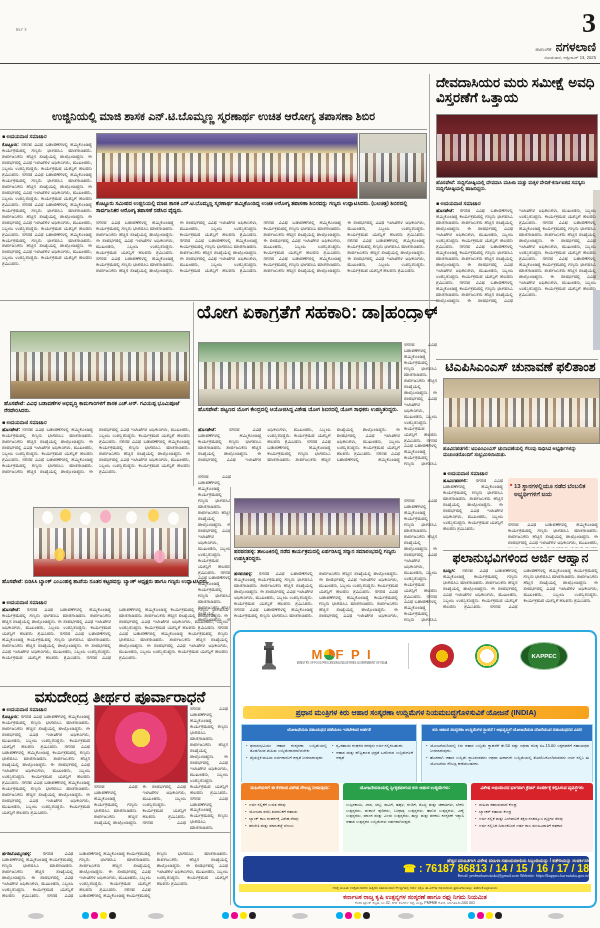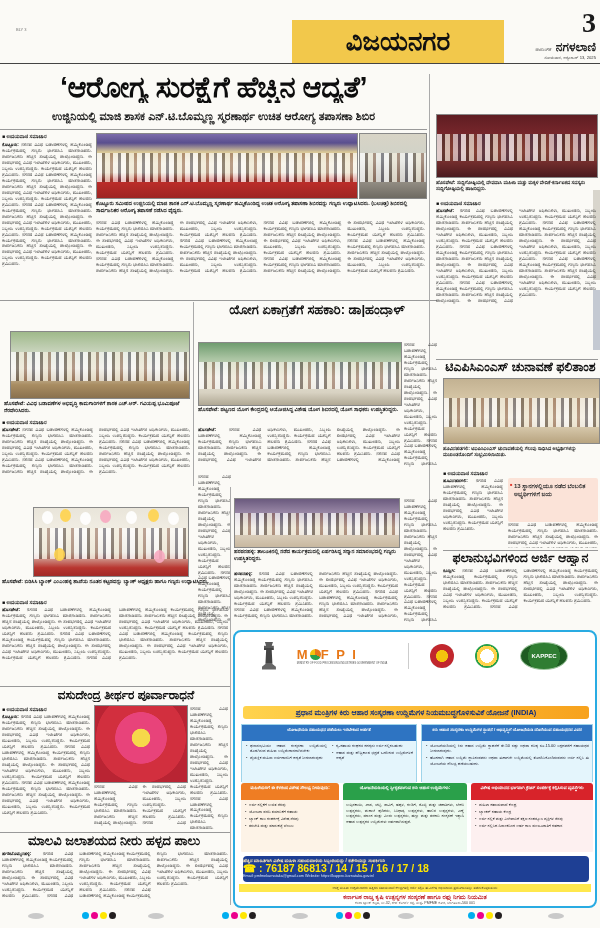--- a/index.html
+++ b/index.html
@@ -32,39 +32,39 @@
   .ph-idol{background:radial-gradient(circle at 50% 42%,#f6d84a 0 14%,#e8437a 15% 40%,#d22f3e 41% 70%,#b92433 71% 100%);}
   .balloon{position:absolute;width:11px;height:13px;border-radius:50%;opacity:.9;}
   .pinkbox{position:absolute;background:#fbe3d8;border-radius:2px;padding:4px 4px 2px 6px;overflow:hidden;}
   .pinkbox .t{font-size:6px;font-weight:bold;color:#333;line-height:1.35;}
   .pinkbox::before{content:"■";position:absolute;left:2px;top:4px;font-size:4px;color:#e03a2f;}
   
   .ad{position:absolute;left:233px;top:630px;width:364px;height:278px;background:#ffffff;border:2px solid #29abe2;border-radius:8px;box-sizing:border-box;overflow:hidden;}
   .ad-logos{position:absolute;left:6px;top:5px;right:6px;height:37px;display:flex;align-items:center;justify-content:space-evenly;}
   .logo-sep{width:1px;height:26px;background:#ccc;}
   .emblem{width:14px;height:28px;background:linear-gradient(180deg,#5a5a5a 0 20%,#444 20% 75%,#666 75% 100%);clip-path:polygon(20% 0,80% 0,70% 15%,85% 15%,85% 30%,70% 30%,75% 80%,100% 90%,100% 100%,0 100%,0 90%,25% 80%,30% 30%,15% 30%,15% 15%,30% 15%);}
-  .mofpi{line-height:1;}
+  .mofpi{text-align:center;line-height:1;}
   .mofpi .big{font-size:13px;font-weight:bold;color:#e87817;letter-spacing:2px;}
   .mofpi .ring{display:inline-block;width:11px;height:11px;border-radius:50%;background:conic-gradient(#e87817 0 120deg,#2aa04a 120deg 260deg,#f4c20d 260deg 360deg);vertical-align:-1px;}
   .mofpi .cap2{font-size:2.6px;color:#555;margin-top:1px;}
   .ka-emblem{width:24px;height:24px;border-radius:50%;background:radial-gradient(circle,#f4c20d 0 35%,#c1272d 36% 70%,#8a1c20 71% 100%);}
   .pmfme-logo{width:24px;height:24px;border-radius:50%;background:radial-gradient(circle,#fff 0 40%,#ffd34d 41% 60%,#2aa04a 61% 100%);}
   .kappec{width:46px;height:26px;border-radius:50%;background:radial-gradient(circle,#2f7d32 0 60%,#1e5c22 61% 100%);border:1.5px solid #9bc49b;color:#fff;font-size:6px;font-weight:bold;display:flex;align-items:center;justify-content:center;}
   .ad-title{position:absolute;left:12px;top:45px;width:338px;height:25px;background:#1e3f94;border-radius:13px;color:#fff;font-weight:bold;font-size:13px;display:flex;align-items:center;justify-content:center;white-space:nowrap;overflow:hidden;}
   .ad-sub{position:absolute;left:8px;top:74px;width:346px;height:13px;background:linear-gradient(90deg,#ffd34d,#f7a21d);border-radius:3px;color:#122d7a;font-weight:bold;font-size:7.5px;display:flex;align-items:center;justify-content:center;white-space:nowrap;overflow:hidden;}
   .bluecol{position:absolute;top:92px;height:58px;border:0.5px solid #9fd4ea;box-sizing:border-box;}
   .bluecol .bh{background:#2e74c2;color:#fff;font-size:4.4px;font-weight:bold;text-align:center;line-height:1.3;padding:2px 3px;height:12px;overflow:hidden;}
   .bluecol .bb{background:#e4f5fc;font-size:4px;line-height:1.35;color:#223;padding:2px 3px;height:38px;overflow:hidden;text-align:justify;}
   .cbox{position:absolute;top:151px;height:70px;border-radius:3px;overflow:hidden;box-sizing:border-box;}
   .cbox .ch{color:#fff;font-size:4.5px;font-weight:bold;text-align:center;line-height:1.3;padding:2px 3px;height:13px;overflow:hidden;}
   .cbox .cb{font-size:4px;line-height:1.4;color:#222;padding:2px 3px;height:48px;overflow:hidden;text-align:justify;}
   .cbox ul,.bluecol ul{margin:0;padding-left:5px;}
   .cbox li,.bluecol li{list-style:none;position:relative;margin-bottom:1.5px;}
   .cbox li::before,.bluecol li::before{content:"•";position:absolute;left:-4px;color:#444;}
-  .ad-contact{position:absolute;left:8px;top:224px;width:346px;height:26px;background:#1e3f94;border-radius:4px;text-align:left;color:#fff;overflow:hidden;}
+  .ad-contact{position:absolute;left:8px;top:224px;width:346px;height:26px;background:#1e3f94;border-radius:4px;text-align:right;color:#fff;overflow:hidden;}
   .ad-contact .l1{font-size:4.6px;margin-top:2px;color:#ffe9b8;font-weight:bold;}
   .ad-contact .ph{font-size:10.5px;font-weight:bold;color:#ffe600;line-height:1.05;}
   .ad-contact .l3{font-size:3.8px;color:#cfe0ff;}
   .ad-strip{position:absolute;left:4px;top:252px;width:352px;height:8px;background:#ffe84d;font-size:3.6px;color:#222;display:flex;align-items:center;justify-content:center;overflow:hidden;white-space:nowrap;}
   .ad-org{position:absolute;left:4px;top:261px;width:352px;font-size:6.2px;font-weight:bold;color:#c1272d;text-align:center;white-space:nowrap;overflow:hidden;}
   .ad-addr{position:absolute;left:4px;top:269px;width:352px;font-size:3.6px;color:#444;text-align:center;white-space:nowrap;overflow:hidden;}
   
   .regrow{position:absolute;left:0;top:911px;width:600px;height:10px;}
   .regrow .grp{position:absolute;top:1px;display:flex;gap:2px;}
   .regrow i{display:block;width:7px;height:7px;border-radius:50%;}
@@ -74,68 +74,65 @@
 </style>
 </head>
 <body>
 
 <div class="page">
 
   <div class="abs" style="left:16px;top:27px;font-size:4px;color:#777;">BLY 3</div>
 
   <div class="hline" style="left:0;top:63px;width:600px;"></div>
 
-  <div class="abs" style="left:292px;top:20px;width:212px;height:43px;background:#f2c84b;display:flex;align-items:center;justify-content:center;">
-    <span style="font-size:26px;font-weight:bold;color:#111;">ವಿಜಯನಗರ</span>
-  </div>
 
   <div class="abs" style="left:498px;top:10px;width:98px;text-align:right;">
     <div style="font-size:28px;font-weight:bold;font-family:'Liberation Serif',serif;line-height:0.95;">3</div>
     <div style="white-space:nowrap;">
       <span style="font-size:4.5px;color:#333;">ದಾವಣಗೆರೆ</span>
       <span style="font-size:12px;font-weight:bold;">ನಗಳಲಾಣಿ</span>
     </div>
     <div style="font-size:4.2px;color:#333;">ಸೋಮವಾರ, ಅಕ್ಟೋಬರ್ 13, 2025</div>
   </div>
 
   <div class="sliver" style="left:593px;top:190px;width:7px;height:90px;"></div>
   <div class="sliver" style="left:593px;top:290px;width:7px;height:60px;background:#c4c9d2;"></div>
 
-  <div class="abs hl hl-main" style="left:0;top:72px;width:427px;">‘ಆರೋಗ್ಯ ಸುರಕ್ಷೆಗೆ ಹೆಚ್ಚಿನ ಆದ್ಯತೆ’</div>
   <div class="abs hl-sub" style="left:0;top:110px;width:427px;height:17px;">ಉಜ್ಜಿನಿಯಲ್ಲಿ ಮಾಜಿ ಶಾಸಕ ಎನ್.ಟಿ.ಬೊಮ್ಮಣ್ಣ ಸ್ಮರಣಾರ್ಥ ಉಚಿತ ಆರೋಗ್ಯ ತಪಾಸಣಾ ಶಿಬಿರ</div>
   <div class="hline thin" style="left:0;top:129px;width:427px;"></div>
 
   <div class="abs" style="left:2px;top:133px;width:90px;height:165px;">
     <div class="byline">■ ಉದಯವಾಣಿ ಸಮಾಚಾರ</div>
     <p class="greek" style="margin:2px 0 0;height:152px;"><span class="dl">ಕೊಟ್ಟೂರು:</span> <span>ನಗರದ ವಿವಿಧ ಬಡಾವಣೆಗಳಲ್ಲಿ ಹಮ್ಮಿಕೊಂಡಿದ್ದ ಕಾರ್ಯಕ್ರಮದಲ್ಲಿ ಗಣ್ಯರು ಭಾಗವಹಿಸಿ ಮಾತನಾಡಿದರು. ಸಾರ್ವಜನಿಕರು ಹೆಚ್ಚಿನ ಸಂಖ್ಯೆಯಲ್ಲಿ ಪಾಲ್ಗೊಂಡಿದ್ದರು. ಈ ಸಂದರ್ಭದಲ್ಲಿ ವಿವಿಧ ಇಲಾಖೆಗಳ ಅಧಿಕಾರಿಗಳು, ಮುಖಂಡರು, ಸಿಬ್ಬಂದಿ ಉಪಸ್ಥಿತರಿದ್ದರು. ಕಾರ್ಯಕ್ರಮದ ಯಶಸ್ಸಿಗೆ ಹಲವರು ಶ್ರಮಿಸಿದರು. ನಗರದ ವಿವಿಧ ಬಡಾವಣೆಗಳಲ್ಲಿ ಹಮ್ಮಿಕೊಂಡಿದ್ದ ಕಾರ್ಯಕ್ರಮದಲ್ಲಿ ಗಣ್ಯರು ಭಾಗವಹಿಸಿ ಮಾತನಾಡಿದರು. ಸಾರ್ವಜನಿಕರು ಹೆಚ್ಚಿನ ಸಂಖ್ಯೆಯಲ್ಲಿ ಪಾಲ್ಗೊಂಡಿದ್ದರು. ಈ ಸಂದರ್ಭದಲ್ಲಿ ವಿವಿಧ ಇಲಾಖೆಗಳ ಅಧಿಕಾರಿಗಳು, ಮುಖಂಡರು, ಸಿಬ್ಬಂದಿ ಉಪಸ್ಥಿತರಿದ್ದರು. ಕಾರ್ಯಕ್ರಮದ ಯಶಸ್ಸಿಗೆ ಹಲವರು ಶ್ರಮಿಸಿದರು. ನಗರದ ವಿವಿಧ ಬಡಾವಣೆಗಳಲ್ಲಿ ಹಮ್ಮಿಕೊಂಡಿದ್ದ ಕಾರ್ಯಕ್ರಮದಲ್ಲಿ ಗಣ್ಯರು ಭಾಗವಹಿಸಿ ಮಾತನಾಡಿದರು. ಸಾರ್ವಜನಿಕರು ಹೆಚ್ಚಿನ ಸಂಖ್ಯೆಯಲ್ಲಿ ಪಾಲ್ಗೊಂಡಿದ್ದರು. ಈ ಸಂದರ್ಭದಲ್ಲಿ ವಿವಿಧ ಇಲಾಖೆಗಳ ಅಧಿಕಾರಿಗಳು, ಮುಖಂಡರು, ಸಿಬ್ಬಂದಿ ಉಪಸ್ಥಿತರಿದ್ದರು. ಕಾರ್ಯಕ್ರಮದ ಯಶಸ್ಸಿಗೆ ಹಲವರು ಶ್ರಮಿಸಿದರು. ನಗರದ ವಿವಿಧ ಬಡಾವಣೆಗಳಲ್ಲಿ ಹಮ್ಮಿಕೊಂಡಿದ್ದ ಕಾರ್ಯಕ್ರಮದಲ್ಲಿ ಗಣ್ಯರು ಭಾಗವಹಿಸಿ ಮಾತನಾಡಿದರು. ಸಾರ್ವಜನಿಕರು ಹೆಚ್ಚಿನ ಸಂಖ್ಯೆಯಲ್ಲಿ ಪಾಲ್ಗೊಂಡಿದ್ದರು. ಈ ಸಂದರ್ಭದಲ್ಲಿ ವಿವಿಧ ಇಲಾಖೆಗಳ ಅಧಿಕಾರಿಗಳು, ಮುಖಂಡರು, ಸಿಬ್ಬಂದಿ ಉಪಸ್ಥಿತರಿದ್ದರು. ಕಾರ್ಯಕ್ರಮದ ಯಶಸ್ಸಿಗೆ ಹಲವರು ಶ್ರಮಿಸಿದರು.</span></p>
   </div>
 
   <div class="photo ph-main crowd" style="left:96px;top:133px;width:260px;height:64px;"></div>
   <div class="photo ph-check crowd" style="left:359px;top:133px;width:66px;height:64px;"></div>
 
   <div class="abs cap" style="left:96px;top:200px;width:329px;height:17px;">ಕೊಟ್ಟೂರು ಸಮೀಪದ ಉಜ್ಜಿನಿಯಲ್ಲಿ ಮಾಜಿ ಶಾಸಕ ಎನ್.ಟಿ.ಬೊಮ್ಮಣ್ಣ ಸ್ಮರಣಾರ್ಥ ಹಮ್ಮಿಕೊಂಡಿದ್ದ ಉಚಿತ ಆರೋಗ್ಯ ತಪಾಸಣಾ ಶಿಬಿರವನ್ನು ಗಣ್ಯರು ಉದ್ಘಾಟಿಸಿದರು. (ಬಲಚಿತ್ರ) ಶಿಬಿರದಲ್ಲಿ ಸಾರ್ವಜನಿಕರ ಆರೋಗ್ಯ ತಪಾಸಣೆ ನಡೆಸಿದ ವೈದ್ಯರು.</div>
 
   <div class="abs greek" style="left:96px;top:220px;width:329px;height:79px;column-count:4;column-gap:6px;">ನಗರದ ವಿವಿಧ ಬಡಾವಣೆಗಳಲ್ಲಿ ಹಮ್ಮಿಕೊಂಡಿದ್ದ ಕಾರ್ಯಕ್ರಮದಲ್ಲಿ ಗಣ್ಯರು ಭಾಗವಹಿಸಿ ಮಾತನಾಡಿದರು. ಸಾರ್ವಜನಿಕರು ಹೆಚ್ಚಿನ ಸಂಖ್ಯೆಯಲ್ಲಿ ಪಾಲ್ಗೊಂಡಿದ್ದರು. ಈ ಸಂದರ್ಭದಲ್ಲಿ ವಿವಿಧ ಇಲಾಖೆಗಳ ಅಧಿಕಾರಿಗಳು, ಮುಖಂಡರು, ಸಿಬ್ಬಂದಿ ಉಪಸ್ಥಿತರಿದ್ದರು. ಕಾರ್ಯಕ್ರಮದ ಯಶಸ್ಸಿಗೆ ಹಲವರು ಶ್ರಮಿಸಿದರು. ನಗರದ ವಿವಿಧ ಬಡಾವಣೆಗಳಲ್ಲಿ ಹಮ್ಮಿಕೊಂಡಿದ್ದ ಕಾರ್ಯಕ್ರಮದಲ್ಲಿ ಗಣ್ಯರು ಭಾಗವಹಿಸಿ ಮಾತನಾಡಿದರು. ಸಾರ್ವಜನಿಕರು ಹೆಚ್ಚಿನ ಸಂಖ್ಯೆಯಲ್ಲಿ ಪಾಲ್ಗೊಂಡಿದ್ದರು. ಈ ಸಂದರ್ಭದಲ್ಲಿ ವಿವಿಧ ಇಲಾಖೆಗಳ ಅಧಿಕಾರಿಗಳು, ಮುಖಂಡರು, ಸಿಬ್ಬಂದಿ ಉಪಸ್ಥಿತರಿದ್ದರು. ಕಾರ್ಯಕ್ರಮದ ಯಶಸ್ಸಿಗೆ ಹಲವರು ಶ್ರಮಿಸಿದರು. ನಗರದ ವಿವಿಧ ಬಡಾವಣೆಗಳಲ್ಲಿ ಹಮ್ಮಿಕೊಂಡಿದ್ದ ಕಾರ್ಯಕ್ರಮದಲ್ಲಿ ಗಣ್ಯರು ಭಾಗವಹಿಸಿ ಮಾತನಾಡಿದರು. ಸಾರ್ವಜನಿಕರು ಹೆಚ್ಚಿನ ಸಂಖ್ಯೆಯಲ್ಲಿ ಪಾಲ್ಗೊಂಡಿದ್ದರು. ಈ ಸಂದರ್ಭದಲ್ಲಿ ವಿವಿಧ ಇಲಾಖೆಗಳ ಅಧಿಕಾರಿಗಳು, ಮುಖಂಡರು, ಸಿಬ್ಬಂದಿ ಉಪಸ್ಥಿತರಿದ್ದರು. ಕಾರ್ಯಕ್ರಮದ ಯಶಸ್ಸಿಗೆ ಹಲವರು ಶ್ರಮಿಸಿದರು. ನಗರದ ವಿವಿಧ ಬಡಾವಣೆಗಳಲ್ಲಿ ಹಮ್ಮಿಕೊಂಡಿದ್ದ ಕಾರ್ಯಕ್ರಮದಲ್ಲಿ ಗಣ್ಯರು ಭಾಗವಹಿಸಿ ಮಾತನಾಡಿದರು. ಸಾರ್ವಜನಿಕರು ಹೆಚ್ಚಿನ ಸಂಖ್ಯೆಯಲ್ಲಿ ಪಾಲ್ಗೊಂಡಿದ್ದರು. ಈ ಸಂದರ್ಭದಲ್ಲಿ ವಿವಿಧ ಇಲಾಖೆಗಳ ಅಧಿಕಾರಿಗಳು, ಮುಖಂಡರು, ಸಿಬ್ಬಂದಿ ಉಪಸ್ಥಿತರಿದ್ದರು. ಕಾರ್ಯಕ್ರಮದ ಯಶಸ್ಸಿಗೆ ಹಲವರು ಶ್ರಮಿಸಿದರು. ನಗರದ ವಿವಿಧ ಬಡಾವಣೆಗಳಲ್ಲಿ ಹಮ್ಮಿಕೊಂಡಿದ್ದ ಕಾರ್ಯಕ್ರಮದಲ್ಲಿ ಗಣ್ಯರು ಭಾಗವಹಿಸಿ ಮಾತನಾಡಿದರು. ಸಾರ್ವಜನಿಕರು ಹೆಚ್ಚಿನ ಸಂಖ್ಯೆಯಲ್ಲಿ ಪಾಲ್ಗೊಂಡಿದ್ದರು. ಈ ಸಂದರ್ಭದಲ್ಲಿ ವಿವಿಧ ಇಲಾಖೆಗಳ ಅಧಿಕಾರಿಗಳು, ಮುಖಂಡರು, ಸಿಬ್ಬಂದಿ ಉಪಸ್ಥಿತರಿದ್ದರು. ಕಾರ್ಯಕ್ರಮದ ಯಶಸ್ಸಿಗೆ ಹಲವರು ಶ್ರಮಿಸಿದರು. ನಗರದ ವಿವಿಧ ಬಡಾವಣೆಗಳಲ್ಲಿ ಹಮ್ಮಿಕೊಂಡಿದ್ದ ಕಾರ್ಯಕ್ರಮದಲ್ಲಿ ಗಣ್ಯರು ಭಾಗವಹಿಸಿ ಮಾತನಾಡಿದರು. ಸಾರ್ವಜನಿಕರು ಹೆಚ್ಚಿನ ಸಂಖ್ಯೆಯಲ್ಲಿ ಪಾಲ್ಗೊಂಡಿದ್ದರು. ಈ ಸಂದರ್ಭದಲ್ಲಿ ವಿವಿಧ ಇಲಾಖೆಗಳ ಅಧಿಕಾರಿಗಳು, ಮುಖಂಡರು, ಸಿಬ್ಬಂದಿ ಉಪಸ್ಥಿತರಿದ್ದರು. ಕಾರ್ಯಕ್ರಮದ ಯಶಸ್ಸಿಗೆ ಹಲವರು ಶ್ರಮಿಸಿದರು.</div>
 
   <div class="hline thin" style="left:0;top:300px;width:437px;"></div>
   <div class="vline" style="left:429px;top:74px;height:552px;"></div>
 
+  <div class="abs hl" style="left:436px;top:76px;width:160px;font-size:13.5px;text-align:left;height:34px;">ದೇವದಾಸಿಯರ ಮರು ಸಮೀಕ್ಷೆ ಅವಧಿ ವಿಸ್ತರಣೆಗೆ ಒತ್ತಾಯ</div>
   <div class="photo ph-deva crowd" style="left:436px;top:114px;width:160px;height:62px;"></div>
   <div class="abs cap" style="left:436px;top:179px;width:160px;height:19px;font-size:5px;">ಹೊಸಪೇಟೆ: ಸುದ್ದಿಗೋಷ್ಠಿಯಲ್ಲಿ ದೇವದಾಸಿ ಮಹಿಳಾ ಮತ್ತು ಮಕ್ಕಳ ವೇದಿಕೆ-ಕರ್ನಾಟಕದ ಸದಸ್ಯರು ಸುದ್ದಿಗೋಷ್ಠಿಯಲ್ಲಿ ಹಾಜರಿದ್ದರು.</div>
   <div class="abs byline" style="left:436px;top:200px;width:160px;">■ ಉದಯವಾಣಿ ಸಮಾಚಾರ</div>
   <div class="abs greek" style="left:436px;top:208px;width:160px;height:149px;column-count:2;column-gap:6px;"><span class="dl">ಹೊಸಪೇಟೆ:</span> <span>ನಗರದ ವಿವಿಧ ಬಡಾವಣೆಗಳಲ್ಲಿ ಹಮ್ಮಿಕೊಂಡಿದ್ದ ಕಾರ್ಯಕ್ರಮದಲ್ಲಿ ಗಣ್ಯರು ಭಾಗವಹಿಸಿ ಮಾತನಾಡಿದರು. ಸಾರ್ವಜನಿಕರು ಹೆಚ್ಚಿನ ಸಂಖ್ಯೆಯಲ್ಲಿ ಪಾಲ್ಗೊಂಡಿದ್ದರು. ಈ ಸಂದರ್ಭದಲ್ಲಿ ವಿವಿಧ ಇಲಾಖೆಗಳ ಅಧಿಕಾರಿಗಳು, ಮುಖಂಡರು, ಸಿಬ್ಬಂದಿ ಉಪಸ್ಥಿತರಿದ್ದರು. ಕಾರ್ಯಕ್ರಮದ ಯಶಸ್ಸಿಗೆ ಹಲವರು ಶ್ರಮಿಸಿದರು. ನಗರದ ವಿವಿಧ ಬಡಾವಣೆಗಳಲ್ಲಿ ಹಮ್ಮಿಕೊಂಡಿದ್ದ ಕಾರ್ಯಕ್ರಮದಲ್ಲಿ ಗಣ್ಯರು ಭಾಗವಹಿಸಿ ಮಾತನಾಡಿದರು. ಸಾರ್ವಜನಿಕರು ಹೆಚ್ಚಿನ ಸಂಖ್ಯೆಯಲ್ಲಿ ಪಾಲ್ಗೊಂಡಿದ್ದರು. ಈ ಸಂದರ್ಭದಲ್ಲಿ ವಿವಿಧ ಇಲಾಖೆಗಳ ಅಧಿಕಾರಿಗಳು, ಮುಖಂಡರು, ಸಿಬ್ಬಂದಿ ಉಪಸ್ಥಿತರಿದ್ದರು. ಕಾರ್ಯಕ್ರಮದ ಯಶಸ್ಸಿಗೆ ಹಲವರು ಶ್ರಮಿಸಿದರು. ನಗರದ ವಿವಿಧ ಬಡಾವಣೆಗಳಲ್ಲಿ ಹಮ್ಮಿಕೊಂಡಿದ್ದ ಕಾರ್ಯಕ್ರಮದಲ್ಲಿ ಗಣ್ಯರು ಭಾಗವಹಿಸಿ ಮಾತನಾಡಿದರು. ಸಾರ್ವಜನಿಕರು ಹೆಚ್ಚಿನ ಸಂಖ್ಯೆಯಲ್ಲಿ ಪಾಲ್ಗೊಂಡಿದ್ದರು. ಈ ಸಂದರ್ಭದಲ್ಲಿ ವಿವಿಧ ಇಲಾಖೆಗಳ ಅಧಿಕಾರಿಗಳು, ಮುಖಂಡರು, ಸಿಬ್ಬಂದಿ ಉಪಸ್ಥಿತರಿದ್ದರು. ಕಾರ್ಯಕ್ರಮದ ಯಶಸ್ಸಿಗೆ ಹಲವರು ಶ್ರಮಿಸಿದರು. ನಗರದ ವಿವಿಧ ಬಡಾವಣೆಗಳಲ್ಲಿ ಹಮ್ಮಿಕೊಂಡಿದ್ದ ಕಾರ್ಯಕ್ರಮದಲ್ಲಿ ಗಣ್ಯರು ಭಾಗವಹಿಸಿ ಮಾತನಾಡಿದರು. ಸಾರ್ವಜನಿಕರು ಹೆಚ್ಚಿನ ಸಂಖ್ಯೆಯಲ್ಲಿ ಪಾಲ್ಗೊಂಡಿದ್ದರು. ಈ ಸಂದರ್ಭದಲ್ಲಿ ವಿವಿಧ ಇಲಾಖೆಗಳ ಅಧಿಕಾರಿಗಳು, ಮುಖಂಡರು, ಸಿಬ್ಬಂದಿ ಉಪಸ್ಥಿತರಿದ್ದರು. ಕಾರ್ಯಕ್ರಮದ ಯಶಸ್ಸಿಗೆ ಹಲವರು ಶ್ರಮಿಸಿದರು. ನಗರದ ವಿವಿಧ ಬಡಾವಣೆಗಳಲ್ಲಿ ಹಮ್ಮಿಕೊಂಡಿದ್ದ ಕಾರ್ಯಕ್ರಮದಲ್ಲಿ ಗಣ್ಯರು ಭಾಗವಹಿಸಿ ಮಾತನಾಡಿದರು. ಸಾರ್ವಜನಿಕರು ಹೆಚ್ಚಿನ ಸಂಖ್ಯೆಯಲ್ಲಿ ಪಾಲ್ಗೊಂಡಿದ್ದರು. ಈ ಸಂದರ್ಭದಲ್ಲಿ ವಿವಿಧ ಇಲಾಖೆಗಳ ಅಧಿಕಾರಿಗಳು, ಮುಖಂಡರು, ಸಿಬ್ಬಂದಿ ಉಪಸ್ಥಿತರಿದ್ದರು. ಕಾರ್ಯಕ್ರಮದ ಯಶಸ್ಸಿಗೆ ಹಲವರು ಶ್ರಮಿಸಿದರು.</span></div>
   <div class="hline thin" style="left:436px;top:359px;width:162px;"></div>
 
   <div class="photo ph-abhi crowd" style="left:10px;top:331px;width:178px;height:66px;"></div>
   <div class="abs cap" style="left:4px;top:400px;width:184px;height:17px;">ಹೊಸಪೇಟೆ: ವಿವಿಧ ಬಡಾವಣೆಗಳ ಅಭಿವೃದ್ಧಿ ಕಾಮಗಾರಿಗಳಿಗೆ ಶಾಸಕ ಎಚ್.ಆರ್. ಗವಿಯಪ್ಪ ಭೂಮಿಪೂಜೆ ನೆರವೇರಿಸಿದರು.</div>
   <div class="abs byline" style="left:2px;top:419px;">■ ಉದಯವಾಣಿ ಸಮಾಚಾರ</div>
   <div class="abs greek" style="left:2px;top:427px;width:188px;height:57px;column-count:2;column-gap:6px;"><span class="dl">ಹೊಸಪೇಟೆ:</span> <span>ನಗರದ ವಿವಿಧ ಬಡಾವಣೆಗಳಲ್ಲಿ ಹಮ್ಮಿಕೊಂಡಿದ್ದ ಕಾರ್ಯಕ್ರಮದಲ್ಲಿ ಗಣ್ಯರು ಭಾಗವಹಿಸಿ ಮಾತನಾಡಿದರು. ಸಾರ್ವಜನಿಕರು ಹೆಚ್ಚಿನ ಸಂಖ್ಯೆಯಲ್ಲಿ ಪಾಲ್ಗೊಂಡಿದ್ದರು. ಈ ಸಂದರ್ಭದಲ್ಲಿ ವಿವಿಧ ಇಲಾಖೆಗಳ ಅಧಿಕಾರಿಗಳು, ಮುಖಂಡರು, ಸಿಬ್ಬಂದಿ ಉಪಸ್ಥಿತರಿದ್ದರು. ಕಾರ್ಯಕ್ರಮದ ಯಶಸ್ಸಿಗೆ ಹಲವರು ಶ್ರಮಿಸಿದರು. ನಗರದ ವಿವಿಧ ಬಡಾವಣೆಗಳಲ್ಲಿ ಹಮ್ಮಿಕೊಂಡಿದ್ದ ಕಾರ್ಯಕ್ರಮದಲ್ಲಿ ಗಣ್ಯರು ಭಾಗವಹಿಸಿ ಮಾತನಾಡಿದರು. ಸಾರ್ವಜನಿಕರು ಹೆಚ್ಚಿನ ಸಂಖ್ಯೆಯಲ್ಲಿ ಪಾಲ್ಗೊಂಡಿದ್ದರು. ಈ ಸಂದರ್ಭದಲ್ಲಿ ವಿವಿಧ ಇಲಾಖೆಗಳ ಅಧಿಕಾರಿಗಳು, ಮುಖಂಡರು, ಸಿಬ್ಬಂದಿ ಉಪಸ್ಥಿತರಿದ್ದರು. ಕಾರ್ಯಕ್ರಮದ ಯಶಸ್ಸಿಗೆ ಹಲವರು ಶ್ರಮಿಸಿದರು. ನಗರದ ವಿವಿಧ ಬಡಾವಣೆಗಳಲ್ಲಿ ಹಮ್ಮಿಕೊಂಡಿದ್ದ ಕಾರ್ಯಕ್ರಮದಲ್ಲಿ ಗಣ್ಯರು ಭಾಗವಹಿಸಿ ಮಾತನಾಡಿದರು. ಸಾರ್ವಜನಿಕರು ಹೆಚ್ಚಿನ ಸಂಖ್ಯೆಯಲ್ಲಿ ಪಾಲ್ಗೊಂಡಿದ್ದರು. ಈ ಸಂದರ್ಭದಲ್ಲಿ ವಿವಿಧ ಇಲಾಖೆಗಳ ಅಧಿಕಾರಿಗಳು, ಮುಖಂಡರು, ಸಿಬ್ಬಂದಿ ಉಪಸ್ಥಿತರಿದ್ದರು. ಕಾರ್ಯಕ್ರಮದ ಯಶಸ್ಸಿಗೆ ಹಲವರು ಶ್ರಮಿಸಿದರು.</span></div>
   <div class="vline" style="left:193px;top:302px;height:184px;"></div>
 
-  <div class="abs hl" style="left:197px;top:303px;width:240px;font-size:13px;white-space:nowrap;">ಯೋಗ ಏಕಾಗ್ರತೆಗೆ ಸಹಕಾರಿ: ಡಾ|ಹಂದ್ರಾಳ್</div>
+  <div class="abs hl" style="left:197px;top:303px;width:240px;font-size:18px;white-space:nowrap;">ಯೋಗ ಏಕಾಗ್ರತೆಗೆ ಸಹಕಾರಿ: ಡಾ|ಹಂದ್ರಾಳ್</div>
   <div class="abs" style="left:198px;top:334px;width:202px;height:6px;" class2="byline"><span class="byline">■ ಉದಯವಾಣಿ ಸಮಾಚಾರ</span></div>
   <div class="photo ph-yoga crowd" style="left:198px;top:342px;width:202px;height:62px;"></div>
   <div class="abs greek" style="left:404px;top:342px;width:33px;height:126px;"><span>ನಗರದ ವಿವಿಧ ಬಡಾವಣೆಗಳಲ್ಲಿ ಹಮ್ಮಿಕೊಂಡಿದ್ದ ಕಾರ್ಯಕ್ರಮದಲ್ಲಿ ಗಣ್ಯರು ಭಾಗವಹಿಸಿ ಮಾತನಾಡಿದರು. ಸಾರ್ವಜನಿಕರು ಹೆಚ್ಚಿನ ಸಂಖ್ಯೆಯಲ್ಲಿ ಪಾಲ್ಗೊಂಡಿದ್ದರು. ಈ ಸಂದರ್ಭದಲ್ಲಿ ವಿವಿಧ ಇಲಾಖೆಗಳ ಅಧಿಕಾರಿಗಳು, ಮುಖಂಡರು, ಸಿಬ್ಬಂದಿ ಉಪಸ್ಥಿತರಿದ್ದರು. ಕಾರ್ಯಕ್ರಮದ ಯಶಸ್ಸಿಗೆ ಹಲವರು ಶ್ರಮಿಸಿದರು. ನಗರದ ವಿವಿಧ ಬಡಾವಣೆಗಳಲ್ಲಿ ಹಮ್ಮಿಕೊಂಡಿದ್ದ ಕಾರ್ಯಕ್ರಮದಲ್ಲಿ ಗಣ್ಯರು ಭಾಗವಹಿಸಿ ಮಾತನಾಡಿದರು. ಸಾರ್ವಜನಿಕರು ಹೆಚ್ಚಿನ ಸಂಖ್ಯೆಯಲ್ಲಿ ಪಾಲ್ಗೊಂಡಿದ್ದರು. ಈ ಸಂದರ್ಭದಲ್ಲಿ ವಿವಿಧ ಇಲಾಖೆಗಳ ಅಧಿಕಾರಿಗಳು, ಮುಖಂಡರು, ಸಿಬ್ಬಂದಿ ಉಪಸ್ಥಿತರಿದ್ದರು. ಕಾರ್ಯಕ್ರಮದ ಯಶಸ್ಸಿಗೆ ಹಲವರು ಶ್ರಮಿಸಿದರು.</span></div>
   <div class="abs cap" style="left:198px;top:406px;width:202px;height:19px;">ಹೊಸಪೇಟೆ: ಪಟ್ಟಣದ ಯೋಗ ಕೇಂದ್ರದಲ್ಲಿ ಆಯೋಜಿಸಿದ್ದ ವಿಶೇಷ ಯೋಗ ಶಿಬಿರದಲ್ಲಿ ಯೋಗ ಸಾಧಕರು ಉಪಸ್ಥಿತರಿದ್ದರು.</div>
   <div class="abs greek" style="left:198px;top:427px;width:202px;height:41px;column-count:3;column-gap:6px;"><span class="dl">ಹೊಸಪೇಟೆ:</span> <span>ನಗರದ ವಿವಿಧ ಬಡಾವಣೆಗಳಲ್ಲಿ ಹಮ್ಮಿಕೊಂಡಿದ್ದ ಕಾರ್ಯಕ್ರಮದಲ್ಲಿ ಗಣ್ಯರು ಭಾಗವಹಿಸಿ ಮಾತನಾಡಿದರು. ಸಾರ್ವಜನಿಕರು ಹೆಚ್ಚಿನ ಸಂಖ್ಯೆಯಲ್ಲಿ ಪಾಲ್ಗೊಂಡಿದ್ದರು. ಈ ಸಂದರ್ಭದಲ್ಲಿ ವಿವಿಧ ಇಲಾಖೆಗಳ ಅಧಿಕಾರಿಗಳು, ಮುಖಂಡರು, ಸಿಬ್ಬಂದಿ ಉಪಸ್ಥಿತರಿದ್ದರು. ಕಾರ್ಯಕ್ರಮದ ಯಶಸ್ಸಿಗೆ ಹಲವರು ಶ್ರಮಿಸಿದರು. ನಗರದ ವಿವಿಧ ಬಡಾವಣೆಗಳಲ್ಲಿ ಹಮ್ಮಿಕೊಂಡಿದ್ದ ಕಾರ್ಯಕ್ರಮದಲ್ಲಿ ಗಣ್ಯರು ಭಾಗವಹಿಸಿ ಮಾತನಾಡಿದರು. ಸಾರ್ವಜನಿಕರು ಹೆಚ್ಚಿನ ಸಂಖ್ಯೆಯಲ್ಲಿ ಪಾಲ್ಗೊಂಡಿದ್ದರು. ಈ ಸಂದರ್ಭದಲ್ಲಿ ವಿವಿಧ ಇಲಾಖೆಗಳ ಅಧಿಕಾರಿಗಳು, ಮುಖಂಡರು, ಸಿಬ್ಬಂದಿ ಉಪಸ್ಥಿತರಿದ್ದರು. ಕಾರ್ಯಕ್ರಮದ ಯಶಸ್ಸಿಗೆ ಹಲವರು ಶ್ರಮಿಸಿದರು. ನಗರದ ವಿವಿಧ ಬಡಾವಣೆಗಳಲ್ಲಿ ಹಮ್ಮಿಕೊಂಡಿದ್ದ ಕಾರ್ಯಕ್ರಮದಲ್ಲಿ ಗಣ್ಯರು ಭಾಗವಹಿಸಿ ಮಾತನಾಡಿದರು. ಸಾರ್ವಜನಿಕರು ಹೆಚ್ಚಿನ ಸಂಖ್ಯೆಯಲ್ಲಿ ಪಾಲ್ಗೊಂಡಿದ್ದರು. ಈ ಸಂದರ್ಭದಲ್ಲಿ ವಿವಿಧ ಇಲಾಖೆಗಳ ಅಧಿಕಾರಿಗಳು, ಮುಖಂಡರು, ಸಿಬ್ಬಂದಿ ಉಪಸ್ಥಿತರಿದ್ದರು. ಕಾರ್ಯಕ್ರಮದ ಯಶಸ್ಸಿಗೆ ಹಲವರು ಶ್ರಮಿಸಿದರು.</span></div>
 
   <div class="photo ph-hegde crowd" style="left:234px;top:498px;width:164px;height:48px;"></div>
   <div class="abs greek" style="left:404px;top:498px;width:33px;height:124px;"><span>ನಗರದ ವಿವಿಧ ಬಡಾವಣೆಗಳಲ್ಲಿ ಹಮ್ಮಿಕೊಂಡಿದ್ದ ಕಾರ್ಯಕ್ರಮದಲ್ಲಿ ಗಣ್ಯರು ಭಾಗವಹಿಸಿ ಮಾತನಾಡಿದರು. ಸಾರ್ವಜನಿಕರು ಹೆಚ್ಚಿನ ಸಂಖ್ಯೆಯಲ್ಲಿ ಪಾಲ್ಗೊಂಡಿದ್ದರು. ಈ ಸಂದರ್ಭದಲ್ಲಿ ವಿವಿಧ ಇಲಾಖೆಗಳ ಅಧಿಕಾರಿಗಳು, ಮುಖಂಡರು, ಸಿಬ್ಬಂದಿ ಉಪಸ್ಥಿತರಿದ್ದರು. ಕಾರ್ಯಕ್ರಮದ ಯಶಸ್ಸಿಗೆ ಹಲವರು ಶ್ರಮಿಸಿದರು. ನಗರದ ವಿವಿಧ ಬಡಾವಣೆಗಳಲ್ಲಿ ಹಮ್ಮಿಕೊಂಡಿದ್ದ ಕಾರ್ಯಕ್ರಮದಲ್ಲಿ ಗಣ್ಯರು ಭಾಗವಹಿಸಿ ಮಾತನಾಡಿದರು. ಸಾರ್ವಜನಿಕರು ಹೆಚ್ಚಿನ ಸಂಖ್ಯೆಯಲ್ಲಿ ಪಾಲ್ಗೊಂಡಿದ್ದರು. ಈ ಸಂದರ್ಭದಲ್ಲಿ ವಿವಿಧ ಇಲಾಖೆಗಳ ಅಧಿಕಾರಿಗಳು, ಮುಖಂಡರು, ಸಿಬ್ಬಂದಿ ಉಪಸ್ಥಿತರಿದ್ದರು. ಕಾರ್ಯಕ್ರಮದ ಯಶಸ್ಸಿಗೆ ಹಲವರು ಶ್ರಮಿಸಿದರು.</span></div>
   <div class="abs cap" style="left:234px;top:548px;width:164px;height:21px;">ಹರಪನಹಳ್ಳಿ: ತಾಲೂಕಿನಲ್ಲಿ ನಡೆದ ಕಾರ್ಯಕ್ರಮದಲ್ಲಿ ಏರ್ಪಡಿಸಿದ್ದ ಸನ್ಮಾನ ಸಮಾರಂಭದಲ್ಲಿ ಗಣ್ಯರು ಉಪಸ್ಥಿತರಿದ್ದರು.</div>
   <div class="abs greek" style="left:234px;top:571px;width:164px;height:51px;column-count:2;column-gap:6px;"><span class="dl">ಹರಪನಹಳ್ಳಿ:</span> <span>ನಗರದ ವಿವಿಧ ಬಡಾವಣೆಗಳಲ್ಲಿ ಹಮ್ಮಿಕೊಂಡಿದ್ದ ಕಾರ್ಯಕ್ರಮದಲ್ಲಿ ಗಣ್ಯರು ಭಾಗವಹಿಸಿ ಮಾತನಾಡಿದರು. ಸಾರ್ವಜನಿಕರು ಹೆಚ್ಚಿನ ಸಂಖ್ಯೆಯಲ್ಲಿ ಪಾಲ್ಗೊಂಡಿದ್ದರು. ಈ ಸಂದರ್ಭದಲ್ಲಿ ವಿವಿಧ ಇಲಾಖೆಗಳ ಅಧಿಕಾರಿಗಳು, ಮುಖಂಡರು, ಸಿಬ್ಬಂದಿ ಉಪಸ್ಥಿತರಿದ್ದರು. ಕಾರ್ಯಕ್ರಮದ ಯಶಸ್ಸಿಗೆ ಹಲವರು ಶ್ರಮಿಸಿದರು. ನಗರದ ವಿವಿಧ ಬಡಾವಣೆಗಳಲ್ಲಿ ಹಮ್ಮಿಕೊಂಡಿದ್ದ ಕಾರ್ಯಕ್ರಮದಲ್ಲಿ ಗಣ್ಯರು ಭಾಗವಹಿಸಿ ಮಾತನಾಡಿದರು. ಸಾರ್ವಜನಿಕರು ಹೆಚ್ಚಿನ ಸಂಖ್ಯೆಯಲ್ಲಿ ಪಾಲ್ಗೊಂಡಿದ್ದರು. ಈ ಸಂದರ್ಭದಲ್ಲಿ ವಿವಿಧ ಇಲಾಖೆಗಳ ಅಧಿಕಾರಿಗಳು, ಮುಖಂಡರು, ಸಿಬ್ಬಂದಿ ಉಪಸ್ಥಿತರಿದ್ದರು. ಕಾರ್ಯಕ್ರಮದ ಯಶಸ್ಸಿಗೆ ಹಲವರು ಶ್ರಮಿಸಿದರು. ನಗರದ ವಿವಿಧ ಬಡಾವಣೆಗಳಲ್ಲಿ ಹಮ್ಮಿಕೊಂಡಿದ್ದ ಕಾರ್ಯಕ್ರಮದಲ್ಲಿ ಗಣ್ಯರು ಭಾಗವಹಿಸಿ ಮಾತನಾಡಿದರು. ಸಾರ್ವಜನಿಕರು ಹೆಚ್ಚಿನ ಸಂಖ್ಯೆಯಲ್ಲಿ ಪಾಲ್ಗೊಂಡಿದ್ದರು. ಈ ಸಂದರ್ಭದಲ್ಲಿ ವಿವಿಧ ಇಲಾಖೆಗಳ ಅಧಿಕಾರಿಗಳು, ಮುಖಂಡರು, ಸಿಬ್ಬಂದಿ ಉಪಸ್ಥಿತರಿದ್ದರು. ಕಾರ್ಯಕ್ರಮದ ಯಶಸ್ಸಿಗೆ ಹಲವರು ಶ್ರಮಿಸಿದರು.</span></div>
@@ -165,29 +162,28 @@
     <span class="balloon" style="left:134px;top:4px;background:#fff;"></span>
     <span class="balloon" style="left:20px;top:40px;background:#ffd34d;"></span>
     <span class="balloon" style="left:120px;top:42px;background:#f7a8c0;"></span>
   </div>
   <div class="abs cap" style="left:2px;top:578px;width:226px;height:19px;">ಹೊಸಪೇಟೆ: ಬಿಡಿಸಿಸಿ ಬ್ಯಾಂಕ್ ಎಂಎಂಹಳ್ಳಿ ಶಾಖೆಯ ನೂತನ ಕಟ್ಟಡವನ್ನು ಬ್ಯಾಂಕ್ ಅಧ್ಯಕ್ಷರು ಹಾಗೂ ಗಣ್ಯರು ಉದ್ಘಾಟಿಸಿದರು.</div>
   <div class="abs byline" style="left:2px;top:599px;">■ ಉದಯವಾಣಿ ಸಮಾಚಾರ</div>
   <div class="abs greek" style="left:2px;top:607px;width:226px;height:77px;column-count:2;column-gap:8px;"><span class="dl">ಹೊಸಪೇಟೆ:</span> <span>ನಗರದ ವಿವಿಧ ಬಡಾವಣೆಗಳಲ್ಲಿ ಹಮ್ಮಿಕೊಂಡಿದ್ದ ಕಾರ್ಯಕ್ರಮದಲ್ಲಿ ಗಣ್ಯರು ಭಾಗವಹಿಸಿ ಮಾತನಾಡಿದರು. ಸಾರ್ವಜನಿಕರು ಹೆಚ್ಚಿನ ಸಂಖ್ಯೆಯಲ್ಲಿ ಪಾಲ್ಗೊಂಡಿದ್ದರು. ಈ ಸಂದರ್ಭದಲ್ಲಿ ವಿವಿಧ ಇಲಾಖೆಗಳ ಅಧಿಕಾರಿಗಳು, ಮುಖಂಡರು, ಸಿಬ್ಬಂದಿ ಉಪಸ್ಥಿತರಿದ್ದರು. ಕಾರ್ಯಕ್ರಮದ ಯಶಸ್ಸಿಗೆ ಹಲವರು ಶ್ರಮಿಸಿದರು. ನಗರದ ವಿವಿಧ ಬಡಾವಣೆಗಳಲ್ಲಿ ಹಮ್ಮಿಕೊಂಡಿದ್ದ ಕಾರ್ಯಕ್ರಮದಲ್ಲಿ ಗಣ್ಯರು ಭಾಗವಹಿಸಿ ಮಾತನಾಡಿದರು. ಸಾರ್ವಜನಿಕರು ಹೆಚ್ಚಿನ ಸಂಖ್ಯೆಯಲ್ಲಿ ಪಾಲ್ಗೊಂಡಿದ್ದರು. ಈ ಸಂದರ್ಭದಲ್ಲಿ ವಿವಿಧ ಇಲಾಖೆಗಳ ಅಧಿಕಾರಿಗಳು, ಮುಖಂಡರು, ಸಿಬ್ಬಂದಿ ಉಪಸ್ಥಿತರಿದ್ದರು. ಕಾರ್ಯಕ್ರಮದ ಯಶಸ್ಸಿಗೆ ಹಲವರು ಶ್ರಮಿಸಿದರು. ನಗರದ ವಿವಿಧ ಬಡಾವಣೆಗಳಲ್ಲಿ ಹಮ್ಮಿಕೊಂಡಿದ್ದ ಕಾರ್ಯಕ್ರಮದಲ್ಲಿ ಗಣ್ಯರು ಭಾಗವಹಿಸಿ ಮಾತನಾಡಿದರು. ಸಾರ್ವಜನಿಕರು ಹೆಚ್ಚಿನ ಸಂಖ್ಯೆಯಲ್ಲಿ ಪಾಲ್ಗೊಂಡಿದ್ದರು. ಈ ಸಂದರ್ಭದಲ್ಲಿ ವಿವಿಧ ಇಲಾಖೆಗಳ ಅಧಿಕಾರಿಗಳು, ಮುಖಂಡರು, ಸಿಬ್ಬಂದಿ ಉಪಸ್ಥಿತರಿದ್ದರು. ಕಾರ್ಯಕ್ರಮದ ಯಶಸ್ಸಿಗೆ ಹಲವರು ಶ್ರಮಿಸಿದರು. ನಗರದ ವಿವಿಧ ಬಡಾವಣೆಗಳಲ್ಲಿ ಹಮ್ಮಿಕೊಂಡಿದ್ದ ಕಾರ್ಯಕ್ರಮದಲ್ಲಿ ಗಣ್ಯರು ಭಾಗವಹಿಸಿ ಮಾತನಾಡಿದರು. ಸಾರ್ವಜನಿಕರು ಹೆಚ್ಚಿನ ಸಂಖ್ಯೆಯಲ್ಲಿ ಪಾಲ್ಗೊಂಡಿದ್ದರು. ಈ ಸಂದರ್ಭದಲ್ಲಿ ವಿವಿಧ ಇಲಾಖೆಗಳ ಅಧಿಕಾರಿಗಳು, ಮುಖಂಡರು, ಸಿಬ್ಬಂದಿ ಉಪಸ್ಥಿತರಿದ್ದರು. ಕಾರ್ಯಕ್ರಮದ ಯಶಸ್ಸಿಗೆ ಹಲವರು ಶ್ರಮಿಸಿದರು.</span></div>
   <div class="hline thin" style="left:0;top:686px;width:230px;"></div>
   <div class="vline" style="left:230px;top:487px;height:418px;"></div>
 
-  <div class="abs hl" style="left:12px;top:689px;width:228px;font-size:12px;white-space:nowrap;">ವಸುದೇಂದ್ರ ತೀರ್ಥರ ಪೂರ್ವಾರಾಧನೆ</div>
+  <div class="abs hl" style="left:6px;top:689px;width:228px;font-size:15px;white-space:nowrap;">ವಸುದೇಂದ್ರ ತೀರ್ಥರ ಪೂರ್ವಾರಾಧನೆ</div>
   <div class="abs byline" style="left:2px;top:706px;">■ ಉದಯವಾಣಿ ಸಮಾಚಾರ</div>
   <div class="abs greek" style="left:2px;top:714px;width:88px;height:116px;"><span class="dl">ಕೊಟ್ಟೂರು:</span> <span>ನಗರದ ವಿವಿಧ ಬಡಾವಣೆಗಳಲ್ಲಿ ಹಮ್ಮಿಕೊಂಡಿದ್ದ ಕಾರ್ಯಕ್ರಮದಲ್ಲಿ ಗಣ್ಯರು ಭಾಗವಹಿಸಿ ಮಾತನಾಡಿದರು. ಸಾರ್ವಜನಿಕರು ಹೆಚ್ಚಿನ ಸಂಖ್ಯೆಯಲ್ಲಿ ಪಾಲ್ಗೊಂಡಿದ್ದರು. ಈ ಸಂದರ್ಭದಲ್ಲಿ ವಿವಿಧ ಇಲಾಖೆಗಳ ಅಧಿಕಾರಿಗಳು, ಮುಖಂಡರು, ಸಿಬ್ಬಂದಿ ಉಪಸ್ಥಿತರಿದ್ದರು. ಕಾರ್ಯಕ್ರಮದ ಯಶಸ್ಸಿಗೆ ಹಲವರು ಶ್ರಮಿಸಿದರು. ನಗರದ ವಿವಿಧ ಬಡಾವಣೆಗಳಲ್ಲಿ ಹಮ್ಮಿಕೊಂಡಿದ್ದ ಕಾರ್ಯಕ್ರಮದಲ್ಲಿ ಗಣ್ಯರು ಭಾಗವಹಿಸಿ ಮಾತನಾಡಿದರು. ಸಾರ್ವಜನಿಕರು ಹೆಚ್ಚಿನ ಸಂಖ್ಯೆಯಲ್ಲಿ ಪಾಲ್ಗೊಂಡಿದ್ದರು. ಈ ಸಂದರ್ಭದಲ್ಲಿ ವಿವಿಧ ಇಲಾಖೆಗಳ ಅಧಿಕಾರಿಗಳು, ಮುಖಂಡರು, ಸಿಬ್ಬಂದಿ ಉಪಸ್ಥಿತರಿದ್ದರು. ಕಾರ್ಯಕ್ರಮದ ಯಶಸ್ಸಿಗೆ ಹಲವರು ಶ್ರಮಿಸಿದರು. ನಗರದ ವಿವಿಧ ಬಡಾವಣೆಗಳಲ್ಲಿ ಹಮ್ಮಿಕೊಂಡಿದ್ದ ಕಾರ್ಯಕ್ರಮದಲ್ಲಿ ಗಣ್ಯರು ಭಾಗವಹಿಸಿ ಮಾತನಾಡಿದರು. ಸಾರ್ವಜನಿಕರು ಹೆಚ್ಚಿನ ಸಂಖ್ಯೆಯಲ್ಲಿ ಪಾಲ್ಗೊಂಡಿದ್ದರು. ಈ ಸಂದರ್ಭದಲ್ಲಿ ವಿವಿಧ ಇಲಾಖೆಗಳ ಅಧಿಕಾರಿಗಳು, ಮುಖಂಡರು, ಸಿಬ್ಬಂದಿ ಉಪಸ್ಥಿತರಿದ್ದರು. ಕಾರ್ಯಕ್ರಮದ ಯಶಸ್ಸಿಗೆ ಹಲವರು ಶ್ರಮಿಸಿದರು.</span></div>
   <div class="photo ph-idol" style="left:94px;top:705px;width:92px;height:76px;"></div>
   <div class="abs greek" style="left:190px;top:706px;width:38px;height:124px;"><span>ನಗರದ ವಿವಿಧ ಬಡಾವಣೆಗಳಲ್ಲಿ ಹಮ್ಮಿಕೊಂಡಿದ್ದ ಕಾರ್ಯಕ್ರಮದಲ್ಲಿ ಗಣ್ಯರು ಭಾಗವಹಿಸಿ ಮಾತನಾಡಿದರು. ಸಾರ್ವಜನಿಕರು ಹೆಚ್ಚಿನ ಸಂಖ್ಯೆಯಲ್ಲಿ ಪಾಲ್ಗೊಂಡಿದ್ದರು. ಈ ಸಂದರ್ಭದಲ್ಲಿ ವಿವಿಧ ಇಲಾಖೆಗಳ ಅಧಿಕಾರಿಗಳು, ಮುಖಂಡರು, ಸಿಬ್ಬಂದಿ ಉಪಸ್ಥಿತರಿದ್ದರು. ಕಾರ್ಯಕ್ರಮದ ಯಶಸ್ಸಿಗೆ ಹಲವರು ಶ್ರಮಿಸಿದರು. ನಗರದ ವಿವಿಧ ಬಡಾವಣೆಗಳಲ್ಲಿ ಹಮ್ಮಿಕೊಂಡಿದ್ದ ಕಾರ್ಯಕ್ರಮದಲ್ಲಿ ಗಣ್ಯರು ಭಾಗವಹಿಸಿ ಮಾತನಾಡಿದರು. ಸಾರ್ವಜನಿಕರು ಹೆಚ್ಚಿನ ಸಂಖ್ಯೆಯಲ್ಲಿ ಪಾಲ್ಗೊಂಡಿದ್ದರು. ಈ ಸಂದರ್ಭದಲ್ಲಿ ವಿವಿಧ ಇಲಾಖೆಗಳ ಅಧಿಕಾರಿಗಳು, ಮುಖಂಡರು, ಸಿಬ್ಬಂದಿ ಉಪಸ್ಥಿತರಿದ್ದರು. ಕಾರ್ಯಕ್ರಮದ ಯಶಸ್ಸಿಗೆ ಹಲವರು ಶ್ರಮಿಸಿದರು.</span></div>
   <div class="abs greek" style="left:94px;top:784px;width:92px;height:46px;column-count:2;column-gap:5px;"><span>ನಗರದ ವಿವಿಧ ಬಡಾವಣೆಗಳಲ್ಲಿ ಹಮ್ಮಿಕೊಂಡಿದ್ದ ಕಾರ್ಯಕ್ರಮದಲ್ಲಿ ಗಣ್ಯರು ಭಾಗವಹಿಸಿ ಮಾತನಾಡಿದರು. ಸಾರ್ವಜನಿಕರು ಹೆಚ್ಚಿನ ಸಂಖ್ಯೆಯಲ್ಲಿ ಪಾಲ್ಗೊಂಡಿದ್ದರು. ಈ ಸಂದರ್ಭದಲ್ಲಿ ವಿವಿಧ ಇಲಾಖೆಗಳ ಅಧಿಕಾರಿಗಳು, ಮುಖಂಡರು, ಸಿಬ್ಬಂದಿ ಉಪಸ್ಥಿತರಿದ್ದರು. ಕಾರ್ಯಕ್ರಮದ ಯಶಸ್ಸಿಗೆ ಹಲವರು ಶ್ರಮಿಸಿದರು. ನಗರದ ವಿವಿಧ ಬಡಾವಣೆಗಳಲ್ಲಿ ಹಮ್ಮಿಕೊಂಡಿದ್ದ ಕಾರ್ಯಕ್ರಮದಲ್ಲಿ ಗಣ್ಯರು ಭಾಗವಹಿಸಿ ಮಾತನಾಡಿದರು. ಸಾರ್ವಜನಿಕರು ಹೆಚ್ಚಿನ ಸಂಖ್ಯೆಯಲ್ಲಿ ಪಾಲ್ಗೊಂಡಿದ್ದರು. ಈ ಸಂದರ್ಭದಲ್ಲಿ ವಿವಿಧ ಇಲಾಖೆಗಳ ಅಧಿಕಾರಿಗಳು, ಮುಖಂಡರು, ಸಿಬ್ಬಂದಿ ಉಪಸ್ಥಿತರಿದ್ದರು. ಕಾರ್ಯಕ್ರಮದ ಯಶಸ್ಸಿಗೆ ಹಲವರು ಶ್ರಮಿಸಿದರು.</span></div>
   <div class="hline thin" style="left:0;top:832px;width:230px;"></div>
 
-  <div class="abs hl" style="left:0;top:834px;width:228px;font-size:13px;white-space:nowrap;">ಮಾಲವಿ ಜಲಾಶಯದ ನೀರು ಹಳ್ಳದ ಪಾಲು</div>
   <div class="abs greek" style="left:2px;top:851px;width:226px;height:54px;column-count:3;column-gap:6px;"><span class="dl">ಹಗರಿಬೊಮ್ಮನಹಳ್ಳಿ:</span> <span>ನಗರದ ವಿವಿಧ ಬಡಾವಣೆಗಳಲ್ಲಿ ಹಮ್ಮಿಕೊಂಡಿದ್ದ ಕಾರ್ಯಕ್ರಮದಲ್ಲಿ ಗಣ್ಯರು ಭಾಗವಹಿಸಿ ಮಾತನಾಡಿದರು. ಸಾರ್ವಜನಿಕರು ಹೆಚ್ಚಿನ ಸಂಖ್ಯೆಯಲ್ಲಿ ಪಾಲ್ಗೊಂಡಿದ್ದರು. ಈ ಸಂದರ್ಭದಲ್ಲಿ ವಿವಿಧ ಇಲಾಖೆಗಳ ಅಧಿಕಾರಿಗಳು, ಮುಖಂಡರು, ಸಿಬ್ಬಂದಿ ಉಪಸ್ಥಿತರಿದ್ದರು. ಕಾರ್ಯಕ್ರಮದ ಯಶಸ್ಸಿಗೆ ಹಲವರು ಶ್ರಮಿಸಿದರು. ನಗರದ ವಿವಿಧ ಬಡಾವಣೆಗಳಲ್ಲಿ ಹಮ್ಮಿಕೊಂಡಿದ್ದ ಕಾರ್ಯಕ್ರಮದಲ್ಲಿ ಗಣ್ಯರು ಭಾಗವಹಿಸಿ ಮಾತನಾಡಿದರು. ಸಾರ್ವಜನಿಕರು ಹೆಚ್ಚಿನ ಸಂಖ್ಯೆಯಲ್ಲಿ ಪಾಲ್ಗೊಂಡಿದ್ದರು. ಈ ಸಂದರ್ಭದಲ್ಲಿ ವಿವಿಧ ಇಲಾಖೆಗಳ ಅಧಿಕಾರಿಗಳು, ಮುಖಂಡರು, ಸಿಬ್ಬಂದಿ ಉಪಸ್ಥಿತರಿದ್ದರು. ಕಾರ್ಯಕ್ರಮದ ಯಶಸ್ಸಿಗೆ ಹಲವರು ಶ್ರಮಿಸಿದರು. ನಗರದ ವಿವಿಧ ಬಡಾವಣೆಗಳಲ್ಲಿ ಹಮ್ಮಿಕೊಂಡಿದ್ದ ಕಾರ್ಯಕ್ರಮದಲ್ಲಿ ಗಣ್ಯರು ಭಾಗವಹಿಸಿ ಮಾತನಾಡಿದರು. ಸಾರ್ವಜನಿಕರು ಹೆಚ್ಚಿನ ಸಂಖ್ಯೆಯಲ್ಲಿ ಪಾಲ್ಗೊಂಡಿದ್ದರು. ಈ ಸಂದರ್ಭದಲ್ಲಿ ವಿವಿಧ ಇಲಾಖೆಗಳ ಅಧಿಕಾರಿಗಳು, ಮುಖಂಡರು, ಸಿಬ್ಬಂದಿ ಉಪಸ್ಥಿತರಿದ್ದರು. ಕಾರ್ಯಕ್ರಮದ ಯಶಸ್ಸಿಗೆ ಹಲವರು ಶ್ರಮಿಸಿದರು.</span></div>
 
   <div class="ad">
     <div class="ad-logos">
       <div class="emblem"></div>
       <div class="mofpi">
         <div><span class="big">M</span><span class="ring"></span><span class="big">F P I</span></div>
         <div class="cap2">MINISTRY OF FOOD PROCESSING INDUSTRIES GOVERNMENT OF INDIA</div>
       </div>
       <div class="logo-sep"></div>

